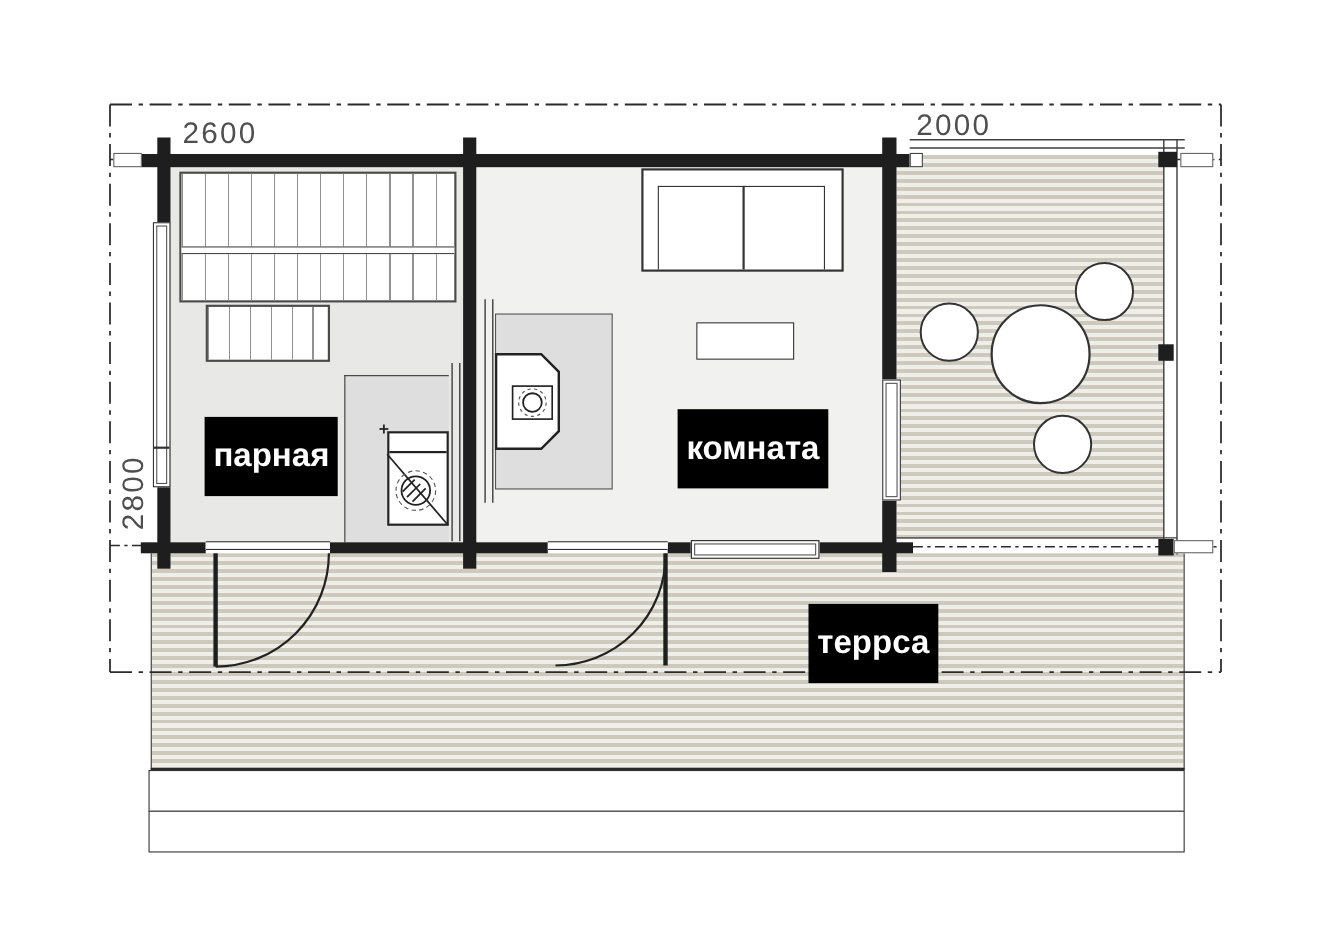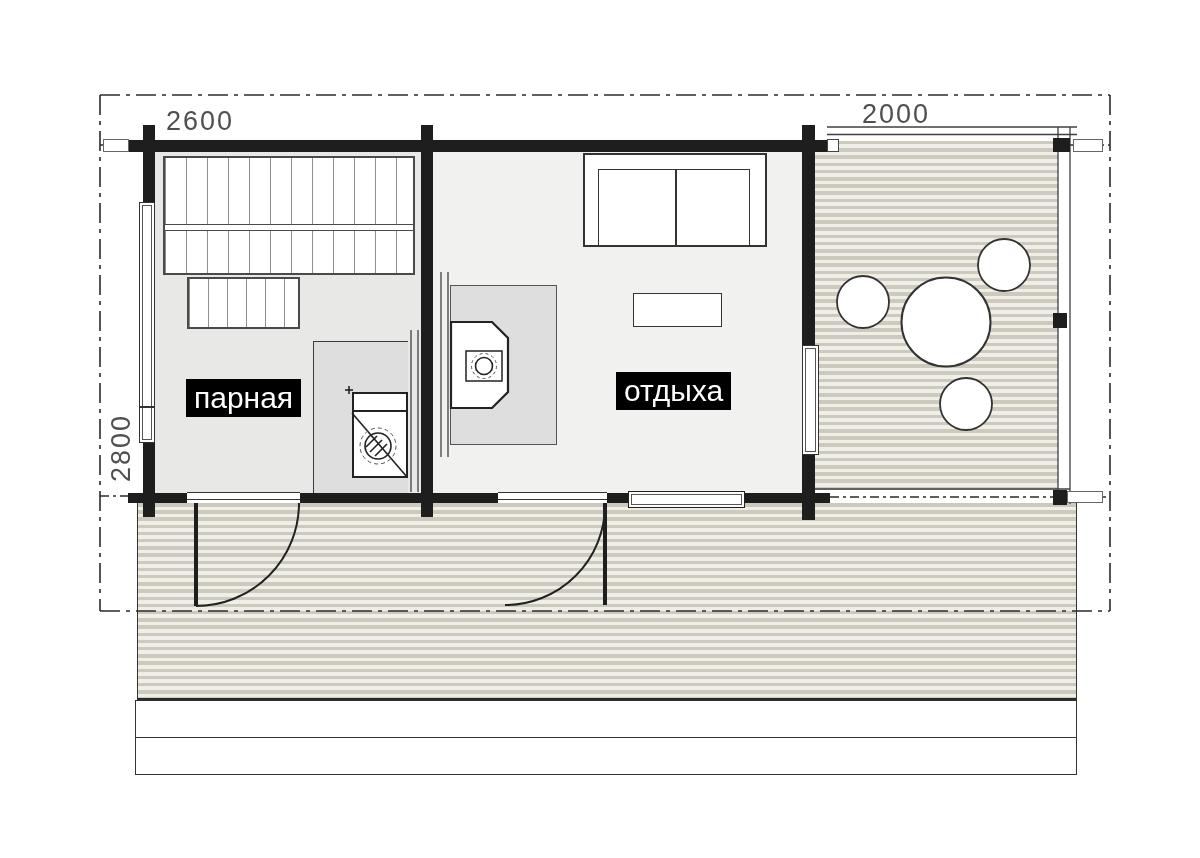--- a/index.html
+++ b/index.html
@@ -33,21 +33,21 @@
   .leaf{stroke:var(--wall);stroke-width:4;}
   .arc{stroke:#222;stroke-width:2;fill:none;}
   .circ{fill:#fff;stroke:#333;stroke-width:1.8;}
   .det{stroke:#222;stroke-width:1.6;fill:none;}
   .dash-det{stroke:#555;stroke-width:1;fill:none;}
   .slats{position:absolute;inset:0;
          background-image:repeating-linear-gradient(90deg,#909090 0 1px,transparent 1px 21px);}
   .slats19{background-image:repeating-linear-gradient(90deg,#909090 0 1px,transparent 1px 19px);}
   .bench{border:2px solid #4a4a4a;background:#fff;z-index:3;}
   .room-label{position:absolute;z-index:7;background:var(--label-bg);color:var(--label-text);
-        font-weight:normal;font-size:30px;line-height:36px;padding:1px 8px;white-space:nowrap;}
+        font-weight:bold;font-size:30px;line-height:36px;padding:18px 8px;white-space:nowrap;}
   .dim{position:absolute;z-index:7;color:var(--dimension-text);font-size:27px;
         letter-spacing:2px;white-space:nowrap;}
   .bracket{background:#fff;border:1px solid #666;z-index:6;}
   .step{background:#fff;border:1.5px solid #333;z-index:2;}
   .win{background:#fff;border:1.5px solid #333;z-index:6;}
   .win-inner{position:absolute;inset:2px;border:1px solid #555;}
   .lintel{background:#fff;border-top:1px solid #333;border-bottom:1px solid #333;z-index:6;}
 </style>
 </head>
 <body>
@@ -174,18 +174,19 @@
     <div class="win-inner"></div>
   </div>
   <div class="abs lintel" style="left:187px;top:492px;width:113px;height:8px;"></div>
   <div class="abs lintel" style="left:498px;top:492px;width:109px;height:8px;"></div>
 
   <div class="abs bracket" style="left:103px;top:139px;width:26px;height:13px;"></div>
   <div class="abs bracket" style="left:1073px;top:139px;width:30px;height:13px;"></div>
   <div class="abs bracket" style="left:1067px;top:491px;width:36px;height:12px;"></div>
 
   <div class="dim" style="left:166px;top:106px;">2600</div>
-  <div class="dim" style="left:862px;top:99px;">2000</div>
+  <div class="dim" style="left:833px;top:99px;">2000</div>
   <div class="dim" style="left:106px;top:482px;transform:rotate(-90deg);transform-origin:top left;">2800</div>
 
   <div class="room-label" style="left:186px;top:379px;">парная</div>
-  <div class="room-label" style="left:616px;top:372px;">отдыха</div>
+  <div class="room-label" style="left:616px;top:372px;">комната</div>
+  <div class="room-label" style="left:735px;top:549px;">террса</div>
 </div>
 
 </body></html>

